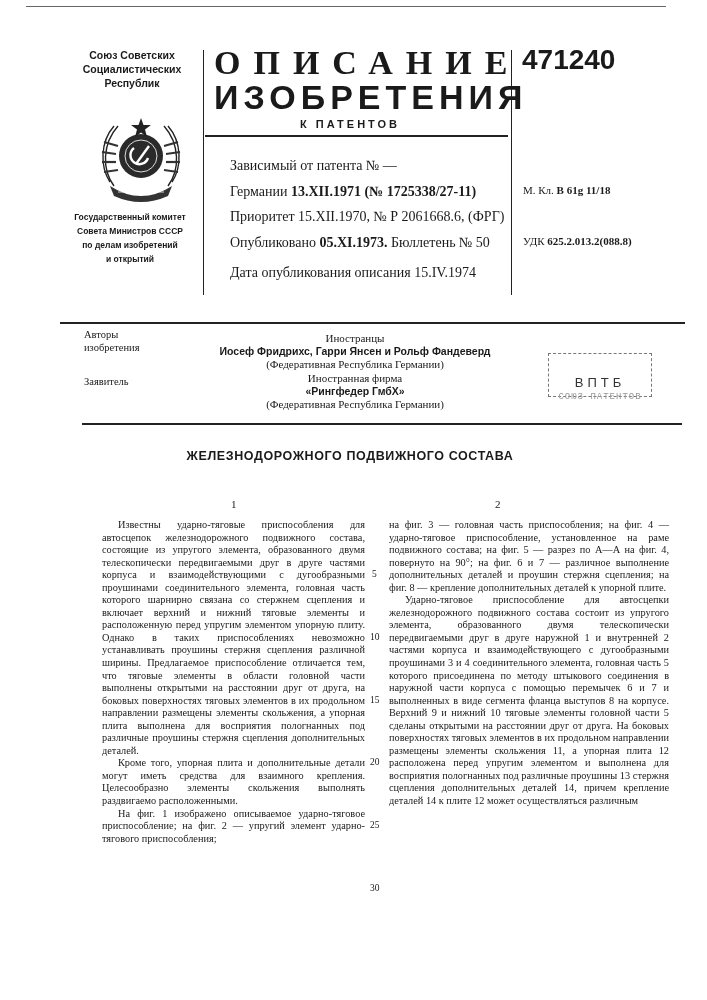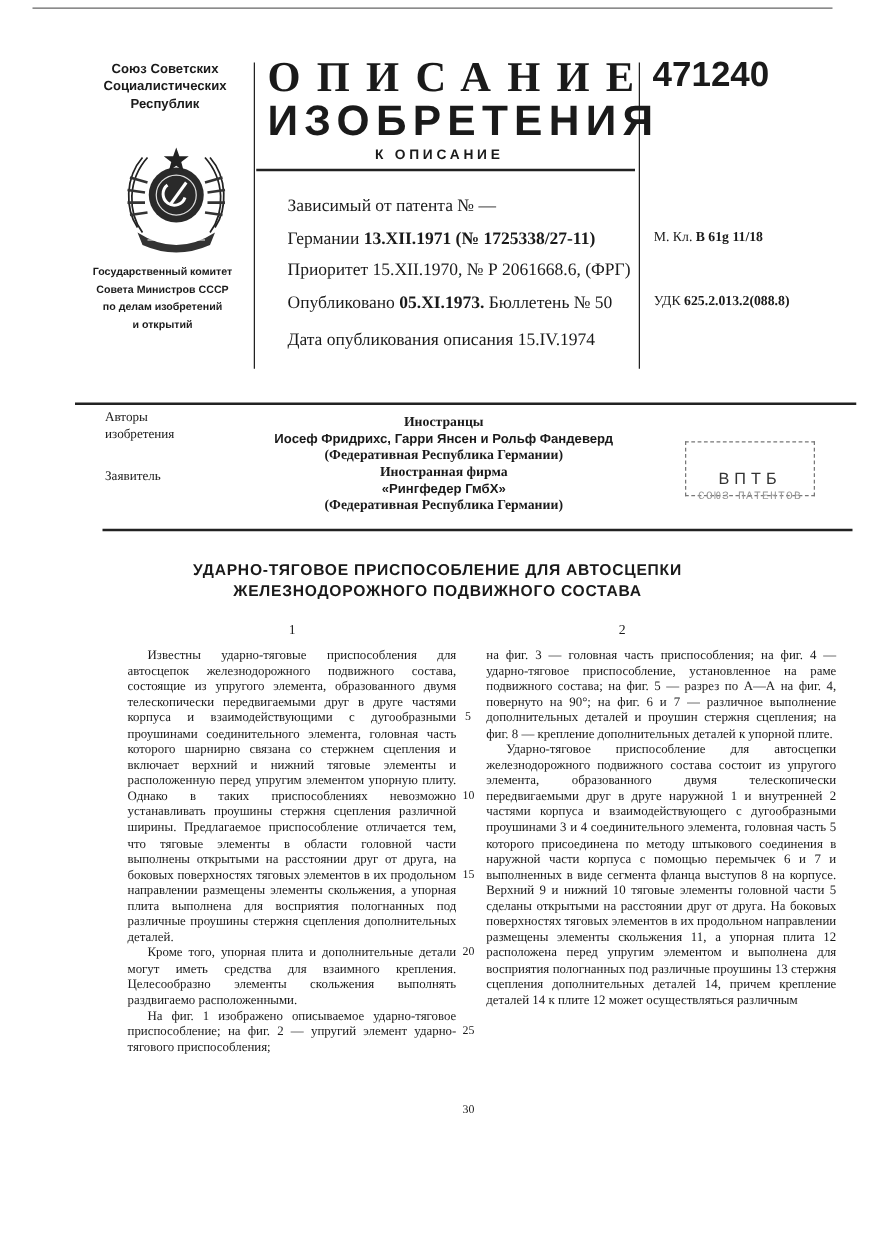--- a/index.html
+++ b/index.html
@@ -14,21 +14,21 @@
   .title1 { left: 214px; top: 44px; font-family: Liberation Serif, serif; font-weight: bold; font-size: 34px; letter-spacing: 13px; line-height: 38px; }
   .title2 { left: 214px; top: 78px; font-family: "Liberation Sans", sans-serif; font-weight: bold; font-size: 34px; letter-spacing: 5px; line-height: 38px; }
   .subtitle { left: 300px; top: 118px; font-family: "Liberation Sans", sans-serif; font-weight: bold; font-size: 11px; letter-spacing: 3px; }
   .subline { left: 205px; top: 135px; width: 303px; height: 1.5px; background: #222; }
   .patno { left: 522px; top: 44px; font-family: "Liberation Sans", sans-serif; font-weight: bold; font-size: 28px; letter-spacing: 0px; }
   .meta { left: 230px; font-size: 14px; white-space: nowrap; }
   .meta b { font-weight: bold; }
   .rmeta { left: 523px; font-size: 11px; white-space: nowrap; }
   .hline { left: 60px; width: 625px; height: 1.5px; background: #222; }
   .lbl { left: 84px; font-size: 10.5px; line-height: 13px; }
-  .center { left: 200px; width: 310px; text-align: center; font-size: 11px; line-height: 13px; font-weight: bold; }
+  .center { left: 200px; width: 310px; text-align: center; font-size: 11px; line-height: 13px; }
   .stamp { left: 548px; top: 353px; width: 102px; height: 42px; border: 1px dashed #777; text-align: center; }
   .stamp .s1 { font-family: Liberation Sans, sans-serif; font-size: 13px; letter-spacing: 4px; margin-top: 21px; color: #333; text-align: center; }
   .stamp .s2 { font-family: "Liberation Mono", monospace; font-size: 9px; letter-spacing: 1px; color: #999; margin-top: 2px; }
   .heading { left: 100px; width: 500px; text-align: center; font-family: "Liberation Sans", sans-serif; font-weight: bold; font-size: 12.5px; letter-spacing: 0.6px; line-height: 17px; }
   .colno { font-size: 11px; }
   .col { font-size: 10.3px; line-height: 12.55px; text-align: justify; }
   .col p { margin: 0; text-indent: 16px; }
   .col p.noind { text-indent: 0; }
   .lineno { font-size: 9.5px; }
 </style>
@@ -78,21 +78,21 @@
   <div>Совета Министров СССР</div>
   <div>по делам изобретений</div>
   <div>и открытий</div>
 </div>
 
 <div class="abs vline1"></div>
 <div class="abs vline2"></div>
 
 <div class="abs title1">ОПИСАНИЕ</div>
 <div class="abs title2">ИЗОБРЕТЕНИЯ</div>
-<div class="abs subtitle">К ОПИСАНИЕ</div>
+<div class="abs subtitle">К ПАТЕНТОВ</div>
 <div class="abs subline"></div>
 
 <div class="abs patno">471240</div>
 
 <div class="abs meta" style="top:158px;">Зависимый от патента № —</div>
 <div class="abs meta" style="top:184px;">
   <span>Германии </span><b>13.XII.1971 (№ 1725338/27-11)</b>
 </div>
 <div class="abs meta" style="top:209px;">Приоритет 15.XII.1970, № Р 2061668.6, (ФРГ)</div>
 <div class="abs meta" style="top:235px;">
@@ -123,21 +123,20 @@
 <div class="abs center" style="top:398px;">(Федеративная Республика Германии)</div>
 
 <div class="abs stamp">
   <div class="s1">ВПТБ</div>
   <div class="s2">СОЮЗ ПАТЕНТОВ</div>
 </div>
 
 <div class="abs hline" style="top:423px; left:82px; width:600px;"></div>
 
 <div class="abs heading" style="top:448px;">
-  <div>УДАРНО-ТЯГОВОЕ ПРИСПОСОБЛЕНИЕ ДЛЯ АВТОСЦЕПКИ</div>
   <div>ЖЕЛЕЗНОДОРОЖНОГО ПОДВИЖНОГО СОСТАВА</div>
 </div>
 
 <div class="abs colno" style="left:231px; top:498px;">1</div>
 <div class="abs colno" style="left:495px; top:498px;">2</div>
 
 <div class="abs col" style="left:102px; top:519px; width:263px;">
   <p>Известны ударно-тяговые приспособления для автосцепок железнодорожного подвижного состава, состоящие из упругого элемента, образованного двумя телескопически передвигаемыми друг в друге частями корпуса и взаимодействующими с дугообразными проушинами соединительного элемента, головная часть которого шарнирно связана со стержнем сцепления и включает верхний и нижний тяговые элементы и расположенную перед упругим элементом упорную плиту. Однако в таких приспособлениях невозможно устанавливать проушины стержня сцепления различной ширины. Предлагаемое приспособление отличается тем, что тяговые элементы в области головной части выполнены открытыми на расстоянии друг от друга, на боковых поверхностях тяговых элементов в их продольном направлении размещены элементы скольжения, а упорная плита выполнена для восприятия пологнанных под различные проушины стержня сцепления дополнительных деталей.</p>
   <p>Кроме того, упорная плита и дополнительные детали могут иметь средства для взаимного крепления. Целесообразно элементы скольжения выполнять раздвигаемо расположенными.</p>
   <p>На фиг. 1 изображено описываемое ударно-тяговое приспособление; на фиг. 2 — упругий элемент ударно-тягового приспособления;</p>

